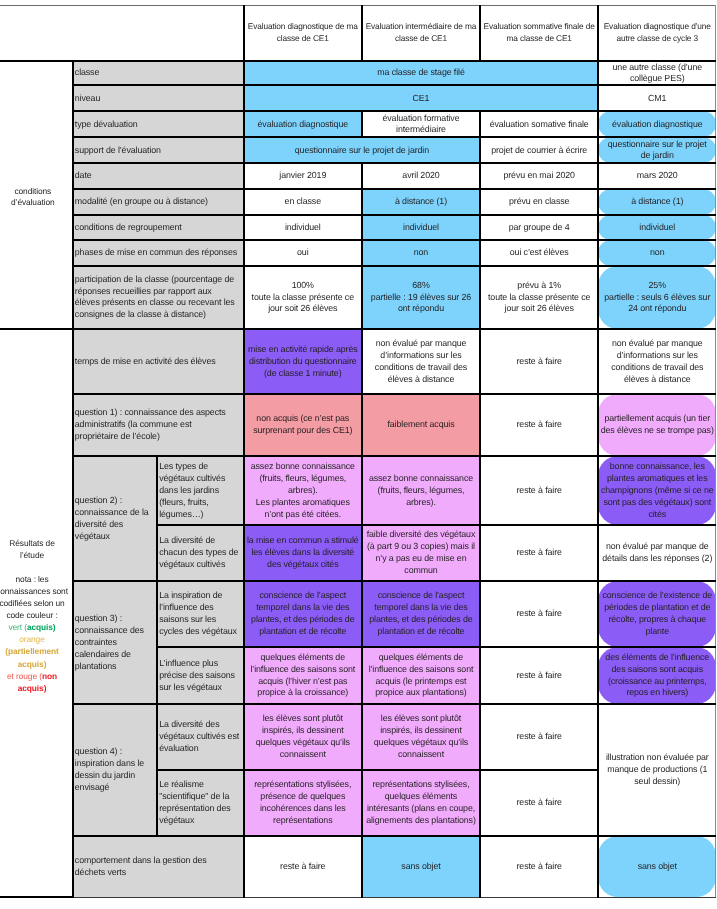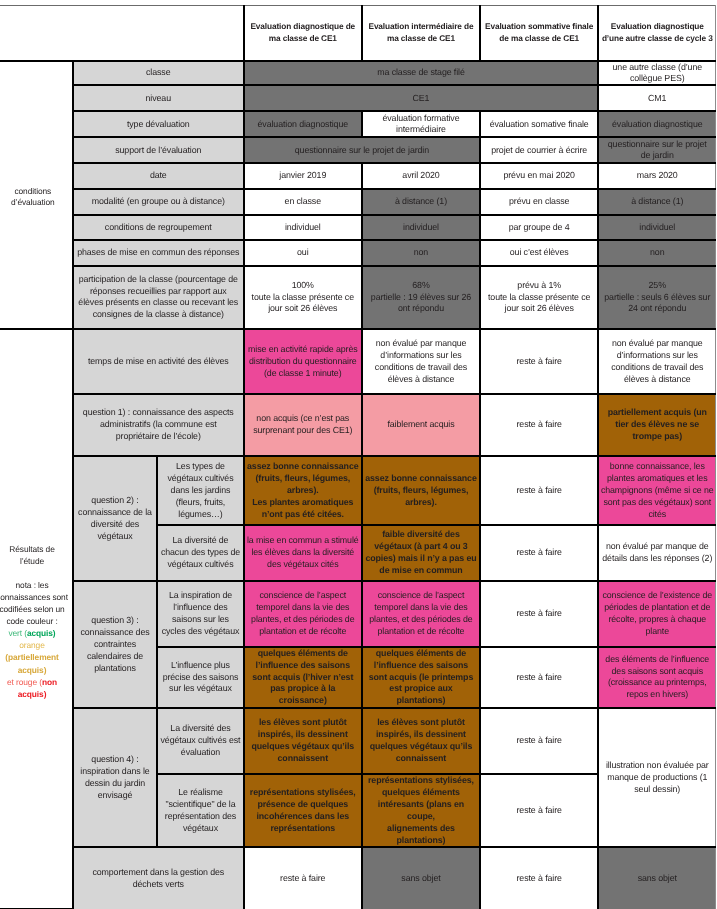--- a/index.html
+++ b/index.html
@@ -5,42 +5,42 @@
 <style>
   html,body{margin:0;padding:0;background:#ffffff;}
   *{-webkit-font-smoothing:antialiased;-moz-osx-font-smoothing:grayscale;}
   body{width:717px;height:909px;overflow:hidden;
        font-family:"Liberation Sans",sans-serif;color:#231f20;
        -webkit-font-smoothing:antialiased;text-rendering:geometricPrecision;}
   #sheet{position:relative;width:717px;height:909px;overflow:hidden;
          will-change:transform;transform:translateZ(0);}
   .tbl{position:absolute;left:-6.2px;top:4.6px;border-collapse:collapse;
        table-layout:fixed;width:722px;}
-  .tbl tr td:last-child{border-right:1.6px solid #8c8c8c;}
+  .tbl tr td:last-child{border-right:1.6px solid #8c8c8c;border-radius:20px;}
   .tbl tr:last-child td{border-bottom:1.1px solid #3a3a3a;}
   .tbl col.c0{width:79px}
   .tbl col.c1{width:84.4px}
   .tbl col.c2{width:86.5px}
   .tbl col.c3{width:118.1px}
   .tbl col.c4{width:118.3px}
   .tbl col.c5{width:118.1px}
   .tbl col.c6{width:117.6px}
   .tbl td{vertical-align:middle;text-align:center;
           border:2px solid #000;padding:0px 1px;
           font-size:8.85px;line-height:11.9px;white-space:pre-line;letter-spacing:-0.012em;}
-  tr.hdr td{font-weight:bold;font-size:8.3px;letter-spacing:-0.015em;background:#fff;padding:2px 2px;height:50px;
+  tr.hdr td{font-weight:normal;font-size:8.3px;letter-spacing:-0.015em;background:#fff;padding:2px 2px;height:50px;
             border-top:1.4px solid #6b6b6b;border-bottom:1.4px solid #6b6b6b;}
   td.corner{border-top:1.4px solid #6b6b6b;border-left:none;border-bottom:1.4px solid #6b6b6b;}
   td.sec{background:#fff;font-size:8.4px;border-left:none;padding-top:4px;}
   tr.tight td{line-height:11.1px;}
-  td.lbl{background:#d6d6d6;text-align:center;padding-left:1px;padding-right:1px;}
-  td.g{background:#737373;}
+  td.lbl{background:#d6d6d6;text-align:left;padding-left:1px;padding-right:1px;}
+  td.g{background:#7dd3fc;}
   td.w{background:#ffffff;}
-  td.green{background:#ec4899;}
-  td.orange{background:#a16207;font-weight:bold;}
+  td.green{background:#8b5cf6;}
+  td.orange{background:#f0abfc;}
   td.red{background:#f49ca4;}
   td.legendcell{line-height:12.1px;padding:0;vertical-align:middle;}
   .lgbox{width:79px;margin-left:-1.3px;padding-top:4px;}
   .lgtitle,.lgnota,.lgitem,.lgblank{white-space:normal;}
   .lgblank{line-height:12.1px;}
   .lg-green{color:#3cb878;}
   .lg-orange{color:#e3b94f;}
   .lg-red{color:#f15a52;}
   .lg-green b{color:#00a65a;}
   .lg-orange b{color:#d8a93c;}
@@ -160,21 +160,21 @@
 arbres).
 Les plantes aromatiques
 n’ont pas été citées.</td>
 <td class="orange">assez bonne connaissance (fruits, fleurs, légumes, arbres).</td>
 <td class="w">reste à faire</td>
 <td class="green">bonne connaissance, les plantes aromatiques et les champignons (même si ce ne sont pas des végétaux) sont cités</td>
 </tr>
 <tr class="r" style="height:55.9px">
 <td class="lbl sublbl">La diversité de chacun des types de végétaux cultivés</td>
 <td class="green">la mise en commun a stimulé les élèves dans la diversité des végétaux cités</td>
-<td class="orange">faible diversité des végétaux (à part 4 ou 3 copies) mais il n’y a pas eu de mise en commun</td>
+<td class="orange">faible diversité des végétaux (à part 9 ou 3 copies) mais il n’y a pas eu de mise en commun</td>
 <td class="w">reste à faire</td>
 <td class="w">non évalué par manque de détails dans les réponses (2)</td>
 </tr>
 <tr class="r" style="height:65.5px">
 <td class="lbl qlbl" rowspan="2">question 3) : connaissance des contraintes calendaires de plantations</td>
 <td class="lbl sublbl">La inspiration de l’influence des saisons sur les cycles des végétaux</td>
 <td class="green">conscience de l’aspect temporel dans la vie des plantes, et des périodes de plantation et de récolte</td>
 <td class="green">conscience de l’aspect temporel dans la vie des plantes, et des périodes de plantation et de récolte</td>
 <td class="w">reste à faire</td>
 <td class="green">conscience de l’existence de périodes de plantation et de récolte, propres à chaque plante</td>

